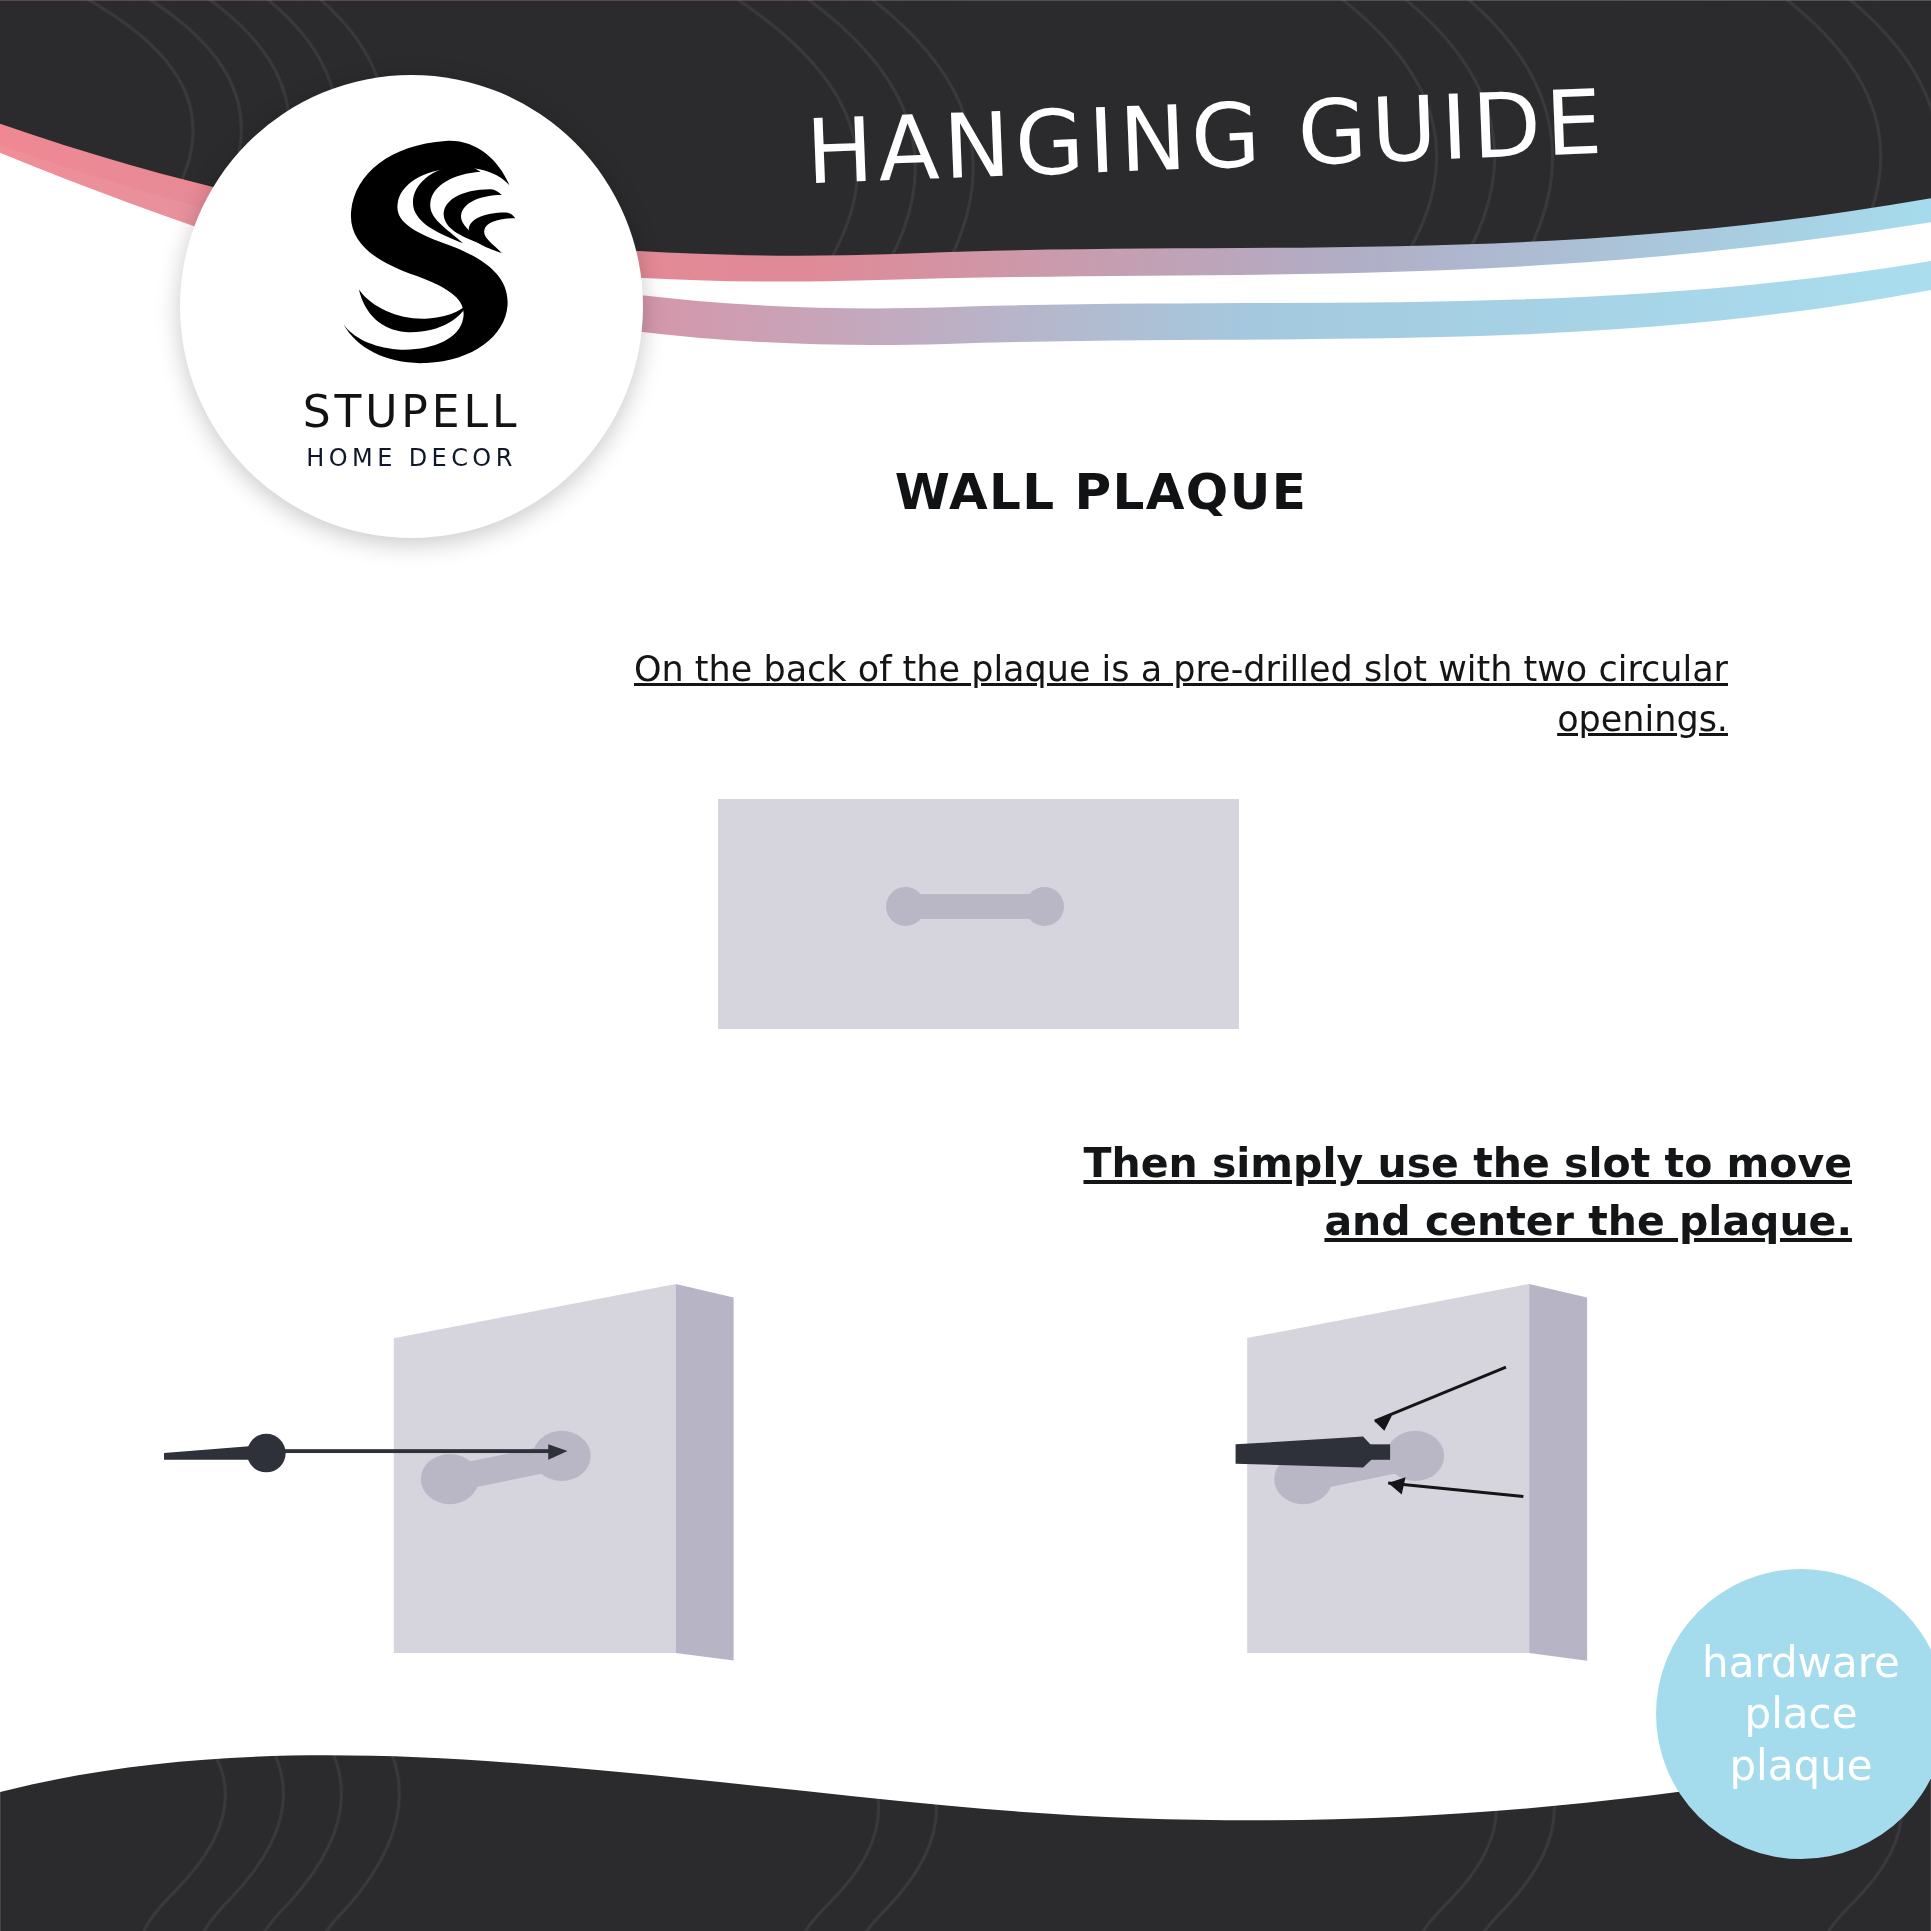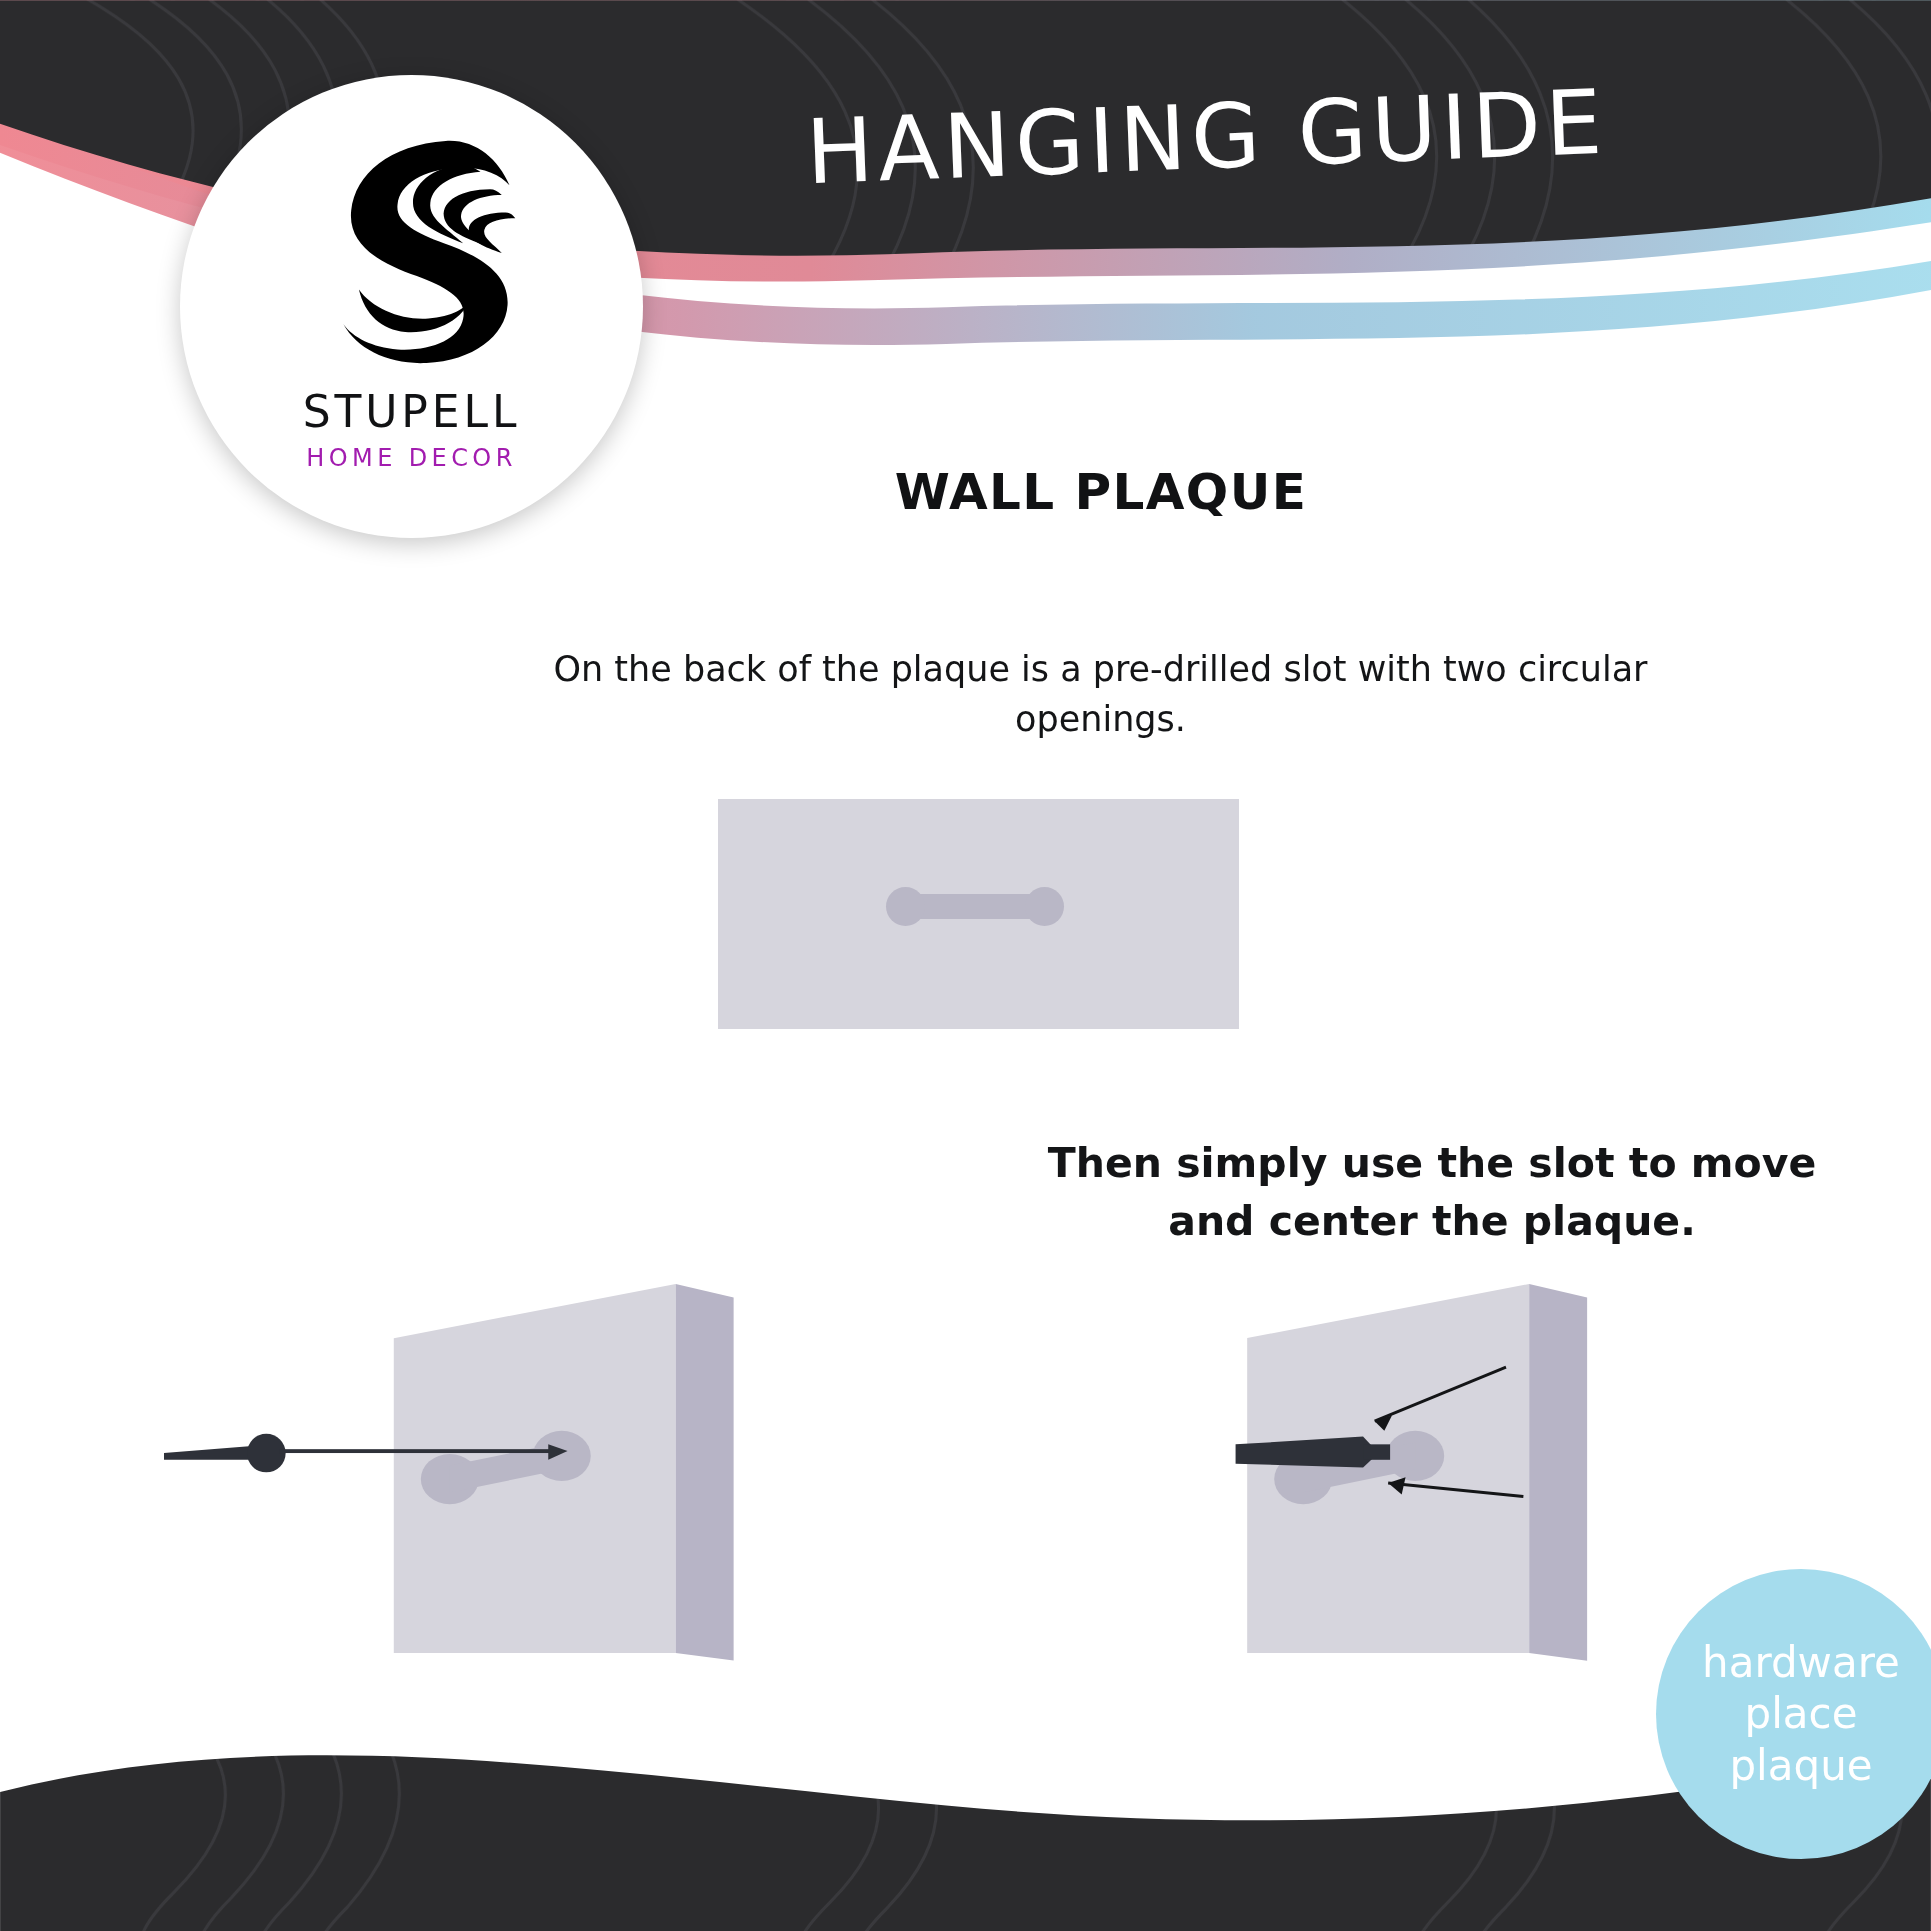--- a/index.html
+++ b/index.html
@@ -73,21 +73,21 @@
     font-weight: 400;
   }
   .logo-sub {
     position: absolute;
     left: 0; right: 0;
     top: 369px;
     text-align: center;
     font-family: "DejaVu Sans", sans-serif;
     font-size: 24px;
     letter-spacing: 4.4px;
-    color: #a21caf;
+    color: #0f172a;
     font-weight: 400;
   }
 
   
   .guide-title {
     position: absolute;
     left: 714px;
     top: 85px;
     width: 985px;
     text-align: center;
@@ -108,25 +108,26 @@
     text-align: center;
     font-size: 50px;
     letter-spacing: 1.4px;
     color: #111214;
     font-weight: 700;
   }
 
   
   .step-text {
     position: absolute;
-    text-align: center;
+    text-align: right;
     color: #141517;
     font-size: 35px;
     line-height: 1.42;
     font-weight: 400;
+    text-decoration: underline;
   }
   #step1-text {
     left: 473px;
     top: 645px;
     width: 1255px;
   }
   #step2-text {
     left: 135px;
     top: 1134px;
     width: 994px;

